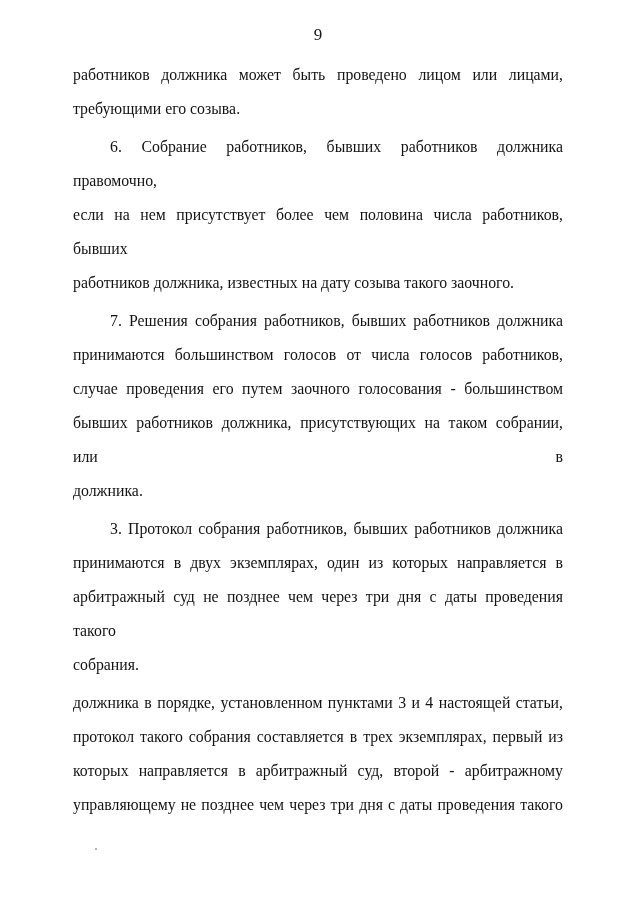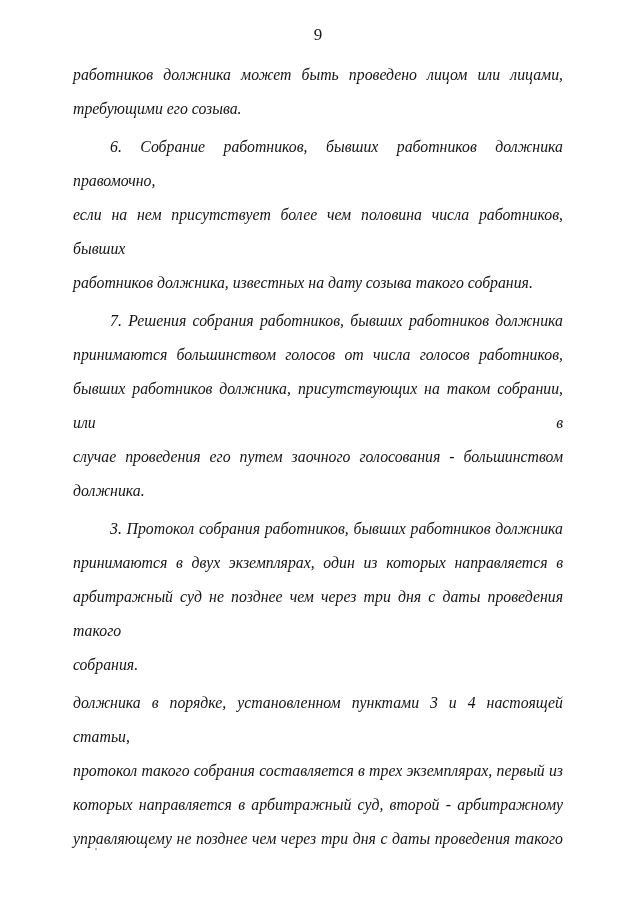--- a/index.html
+++ b/index.html
@@ -35,21 +35,20 @@
     position: absolute;
     top: 58px;
     left: 73px;
     width: 490px;
     font-size: 15.8px;
     line-height: 34px;
     color: #131313;
   }
   .paragraph {
     margin: 0;
-    font-style: italic;
   }
   .paragraph + .paragraph {
     margin-top: 4px;
   }
   .line {
     text-align: justify;
     text-align-last: justify;
     white-space: normal;
   }
   .line.no-just {
@@ -76,27 +75,27 @@
   <div class="page-number">9</div>
 
   <div class="text-block" id="text-block">
       <div class="paragraph">
         <div class="line">работников должника может быть проведено лицом или лицами,</div>
         <div class="line no-just">требующими его созыва.</div>
       </div>
       <div class="paragraph">
         <div class="line indent">6. Собрание работников, бывших работников должника правомочно,</div>
         <div class="line">если на нем присутствует более чем половина числа работников, бывших</div>
-        <div class="line no-just">работников должника, известных на дату созыва такого собрания.</div>
+        <div class="line no-just">работников должника, известных на дату созыва такого заочного.</div>
       </div>
       <div class="paragraph">
         <div class="line indent">7. Решения собрания работников, бывших работников должника</div>
         <div class="line">принимаются большинством голосов от числа голосов работников,</div>
+        <div class="line">случае проведения его путем заочного голосования - большинством</div>
         <div class="line">бывших работников должника, присутствующих на таком собрании, или в</div>
-        <div class="line">случае проведения его путем заочного голосования - большинством</div>
         <div class="line no-just">должника.</div>
       </div>
       <div class="paragraph">
         <div class="line indent">3. Протокол собрания работников, бывших работников должника</div>
         <div class="line">принимаются в двух экземплярах, один из которых направляется в</div>
         <div class="line">арбитражный суд не позднее чем через три дня с даты проведения такого</div>
         <div class="line no-just">собрания.</div>
       </div>
       <div class="paragraph">
         <div class="line">должника в порядке, установленном пунктами 3 и 4 настоящей статьи,</div>

